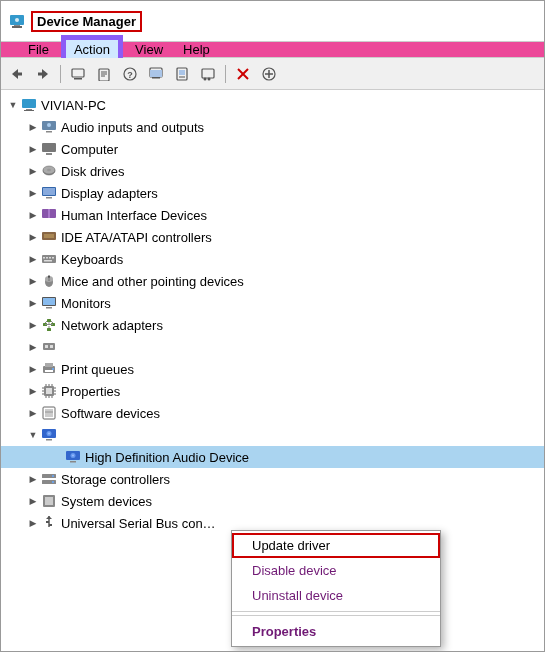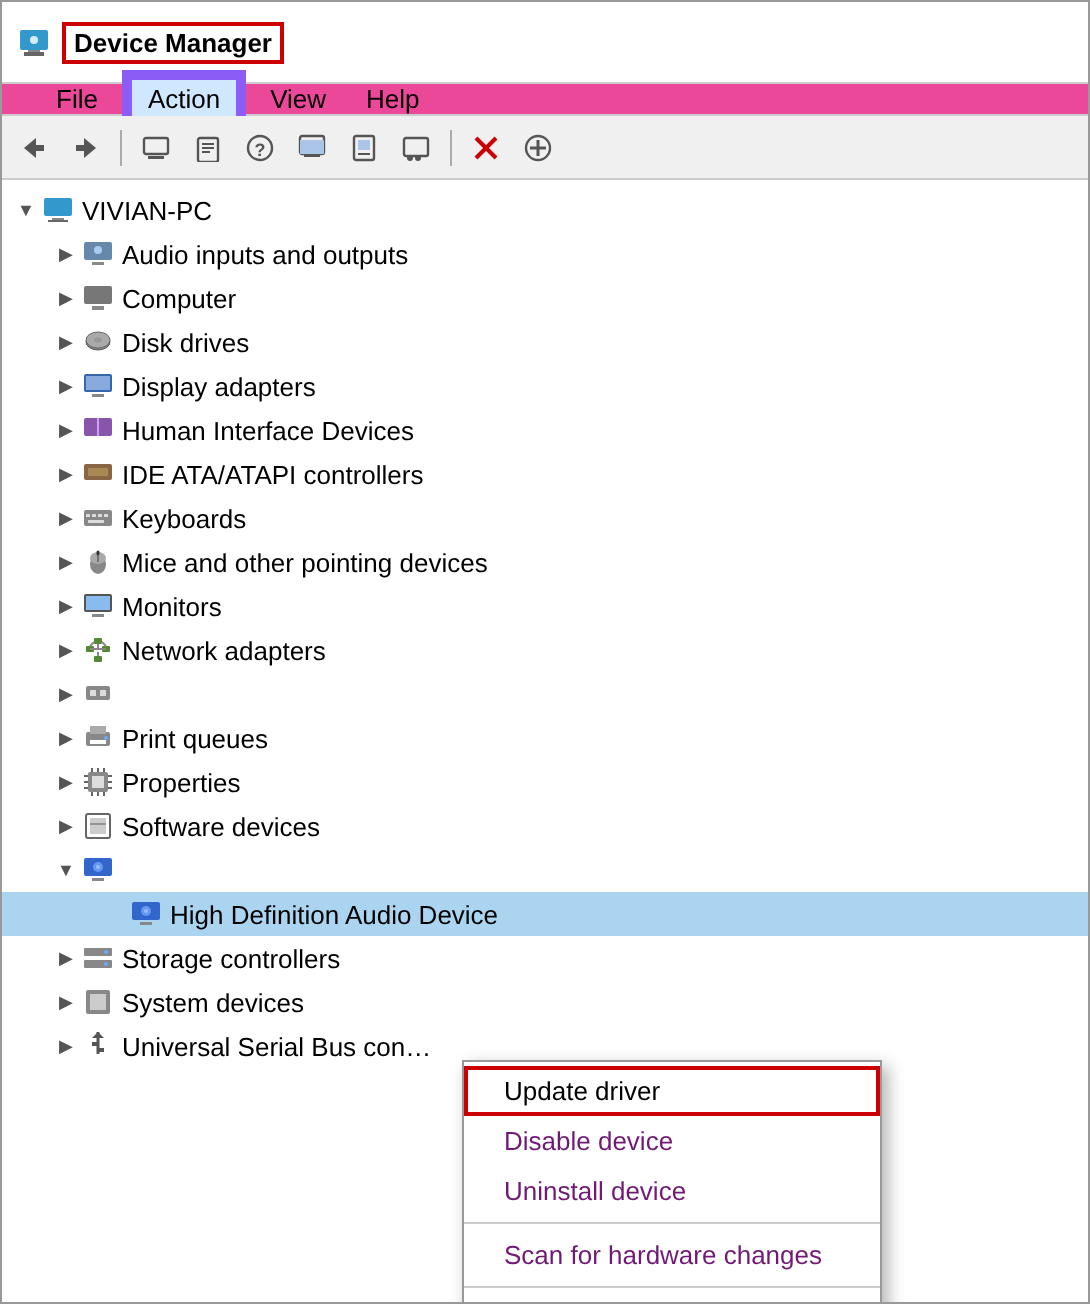--- a/index.html
+++ b/index.html
@@ -535,23 +535,20 @@
       <div class="context-menu-item active">
         <span>Update driver</span>
       </div>
       <div class="context-menu-item">
         <span>Disable device</span>
       </div>
       <div class="context-menu-item">
         <span>Uninstall device</span>
       </div>
       <div class="context-menu-sep"></div>
-      <div class="context-menu-item">
-        <span>Scan for hardware changes</span>
-      </div>
       <div class="context-menu-sep"></div>
       <div class="context-menu-item bold">
         <span>Properties</span>
       </div>
     </div>
 
   </div>
 </div>
 
 </body></html>

